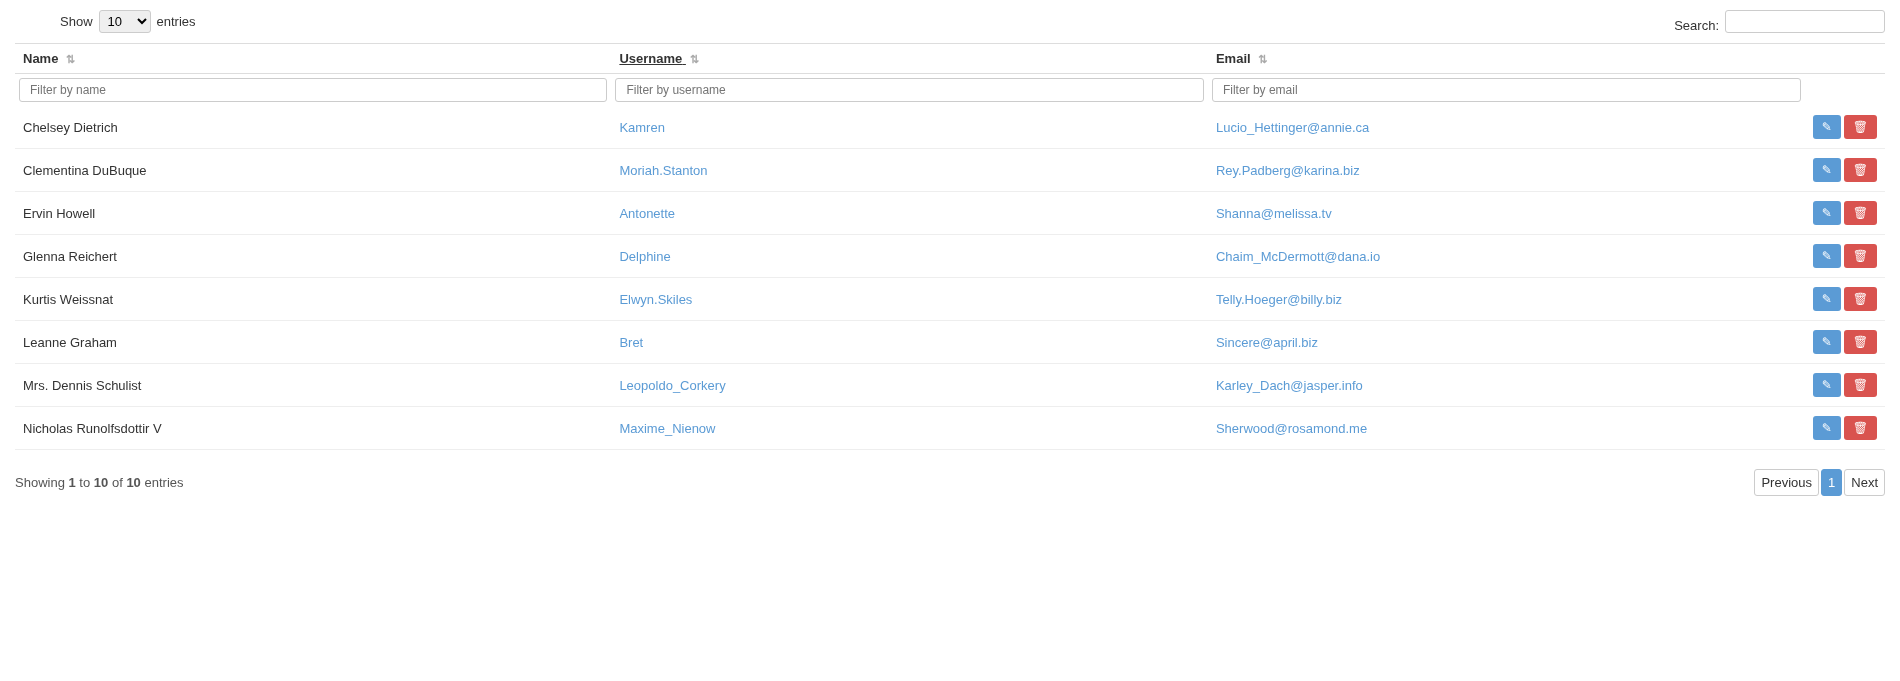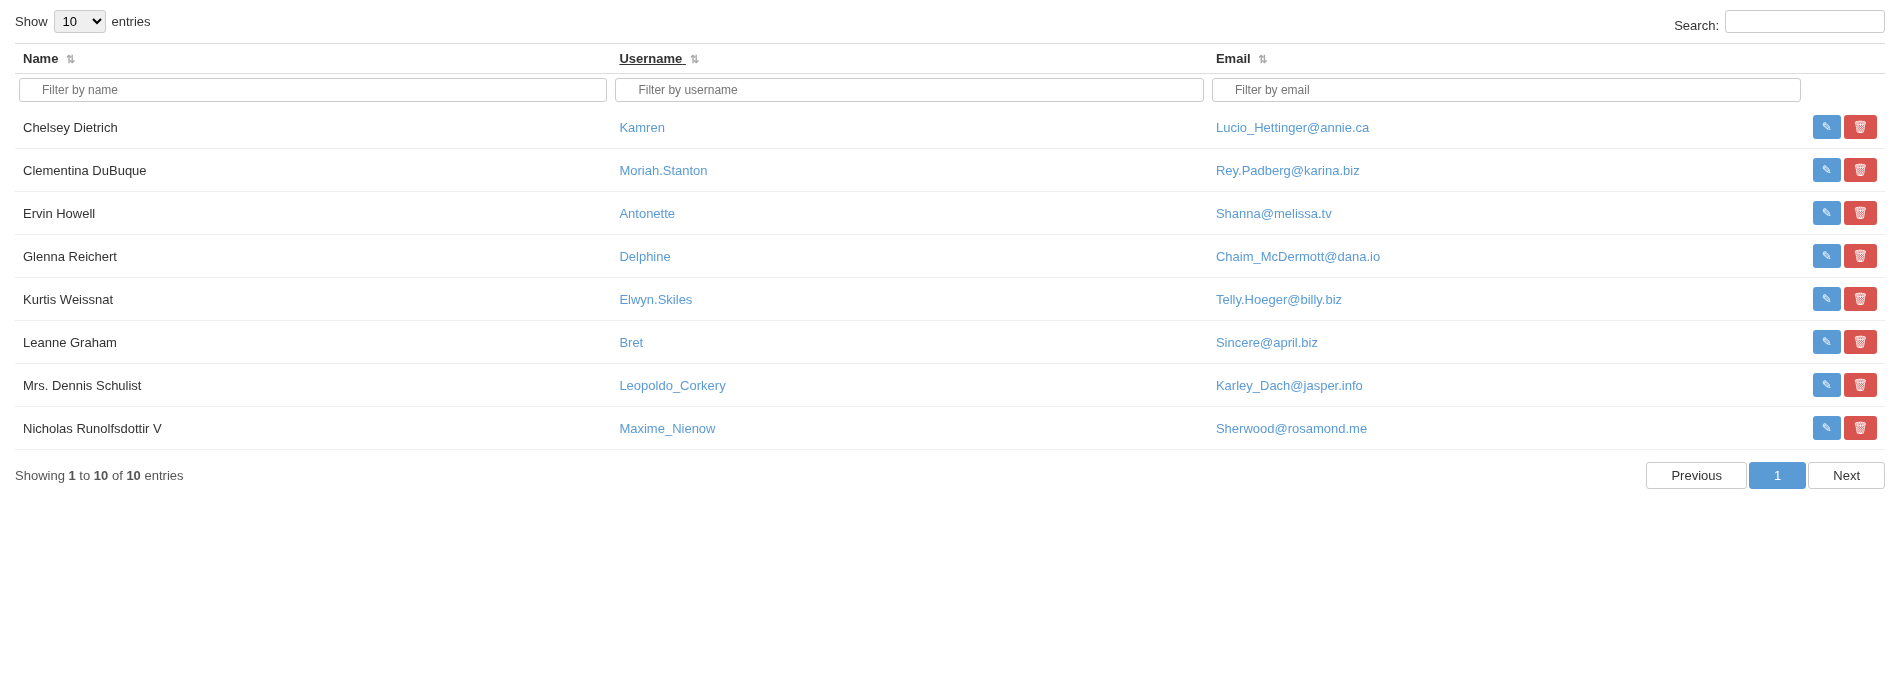--- a/index.html
+++ b/index.html
@@ -13,20 +13,21 @@
     .top-controls {
       display: flex;
       justify-content: space-between;
       align-items: center;
       margin-bottom: 10px;
     }
     .show-entries {
       display: flex;
       align-items: center;
       gap: 6px;
+      margin-left: 45px;
     }
     .show-entries select {
       border: 1px solid #ccc;
       padding: 2px 4px;
       font-size: 13px;
       border-radius: 3px;
     }
     .search-box {
       display: flex;
       align-items: flex-end;
@@ -59,21 +60,21 @@
       color: #aaa;
       font-size: 11px;
       vertical-align: middle;
     }
     .filter-row td {
       padding: 4px 4px;
     }
     .filter-row input {
       width: 100%;
       border: 1px solid #ccc;
-      padding: 4px 22px;
+      padding: 4px 10px;
       font-size: 12px;
       border-radius: 3px;
       color: #999;
     }
     tbody tr {
       border-bottom: 1px solid #eee;
     }
     tbody td {
       padding: 9px 8px;
       vertical-align: middle;
@@ -107,39 +108,39 @@
       color: #fff;
       padding: 5px 9px;
       border-radius: 3px;
       cursor: pointer;
       font-size: 12px;
     }
     .bottom-controls {
       display: flex;
       justify-content: space-between;
       align-items: center;
-      margin-top: 12px;
+      margin-top: 19px;
     }
     .showing-text {
       font-size: 13px;
       color: #555;
     }
     .showing-text strong {
       font-weight: bold;
     }
     .pagination {
       display: flex;
       gap: 2px;
       align-items: center;
     }
     .page-btn {
       border: 1px solid #ccc;
       background: #fff;
       color: #333;
-      padding: 5px 24px;
+      padding: 5px 6px;
       font-size: 13px;
       border-radius: 3px;
       cursor: pointer;
     }
     .page-btn.active {
       background: #5b9bd5;
       border-color: #5b9bd5;
       color: #fff;
       cursor: default;
     }

